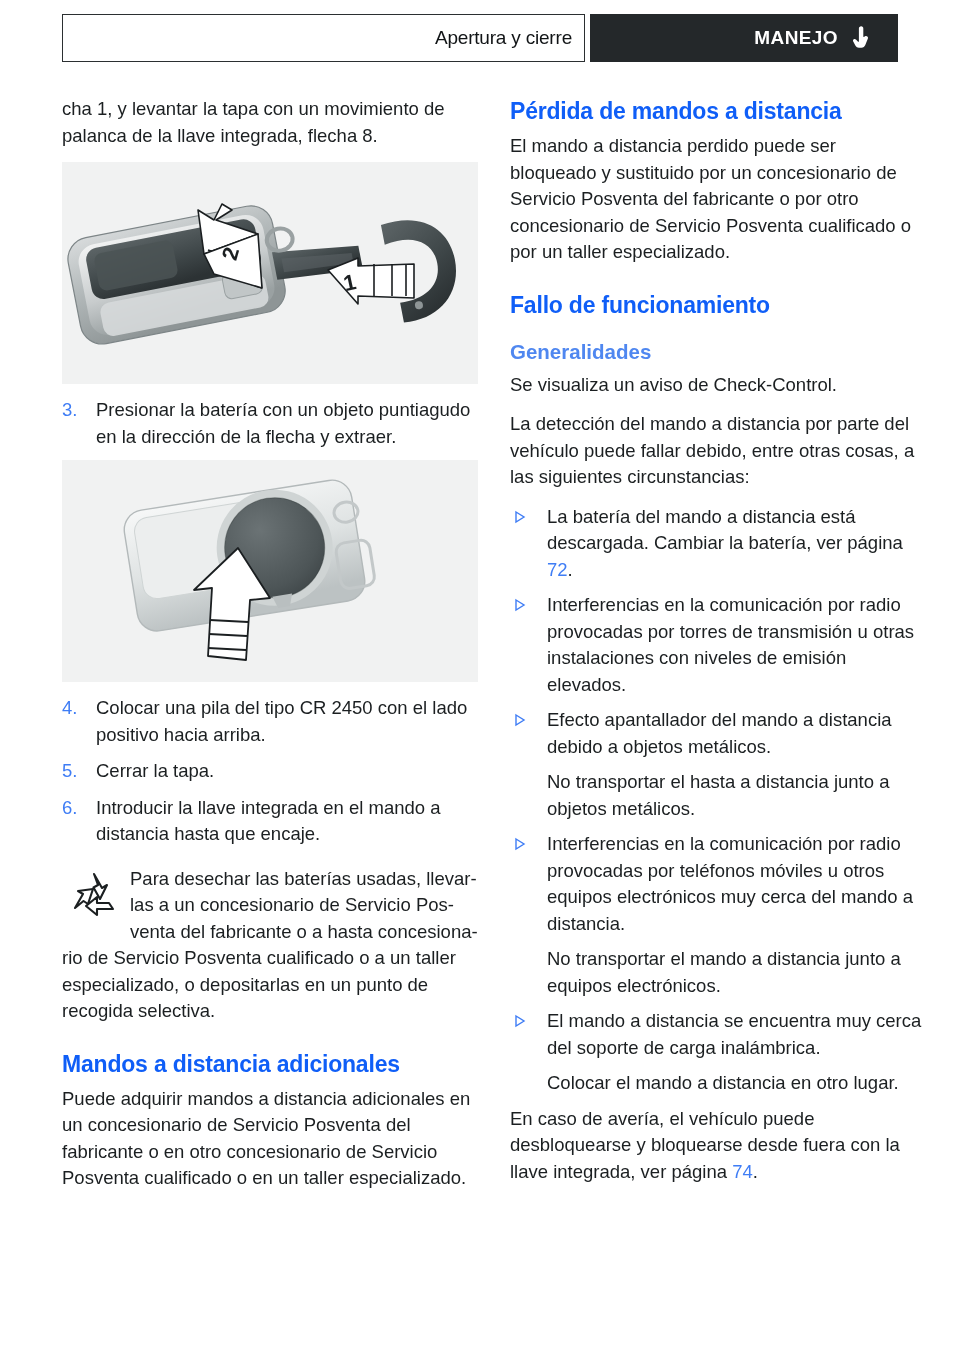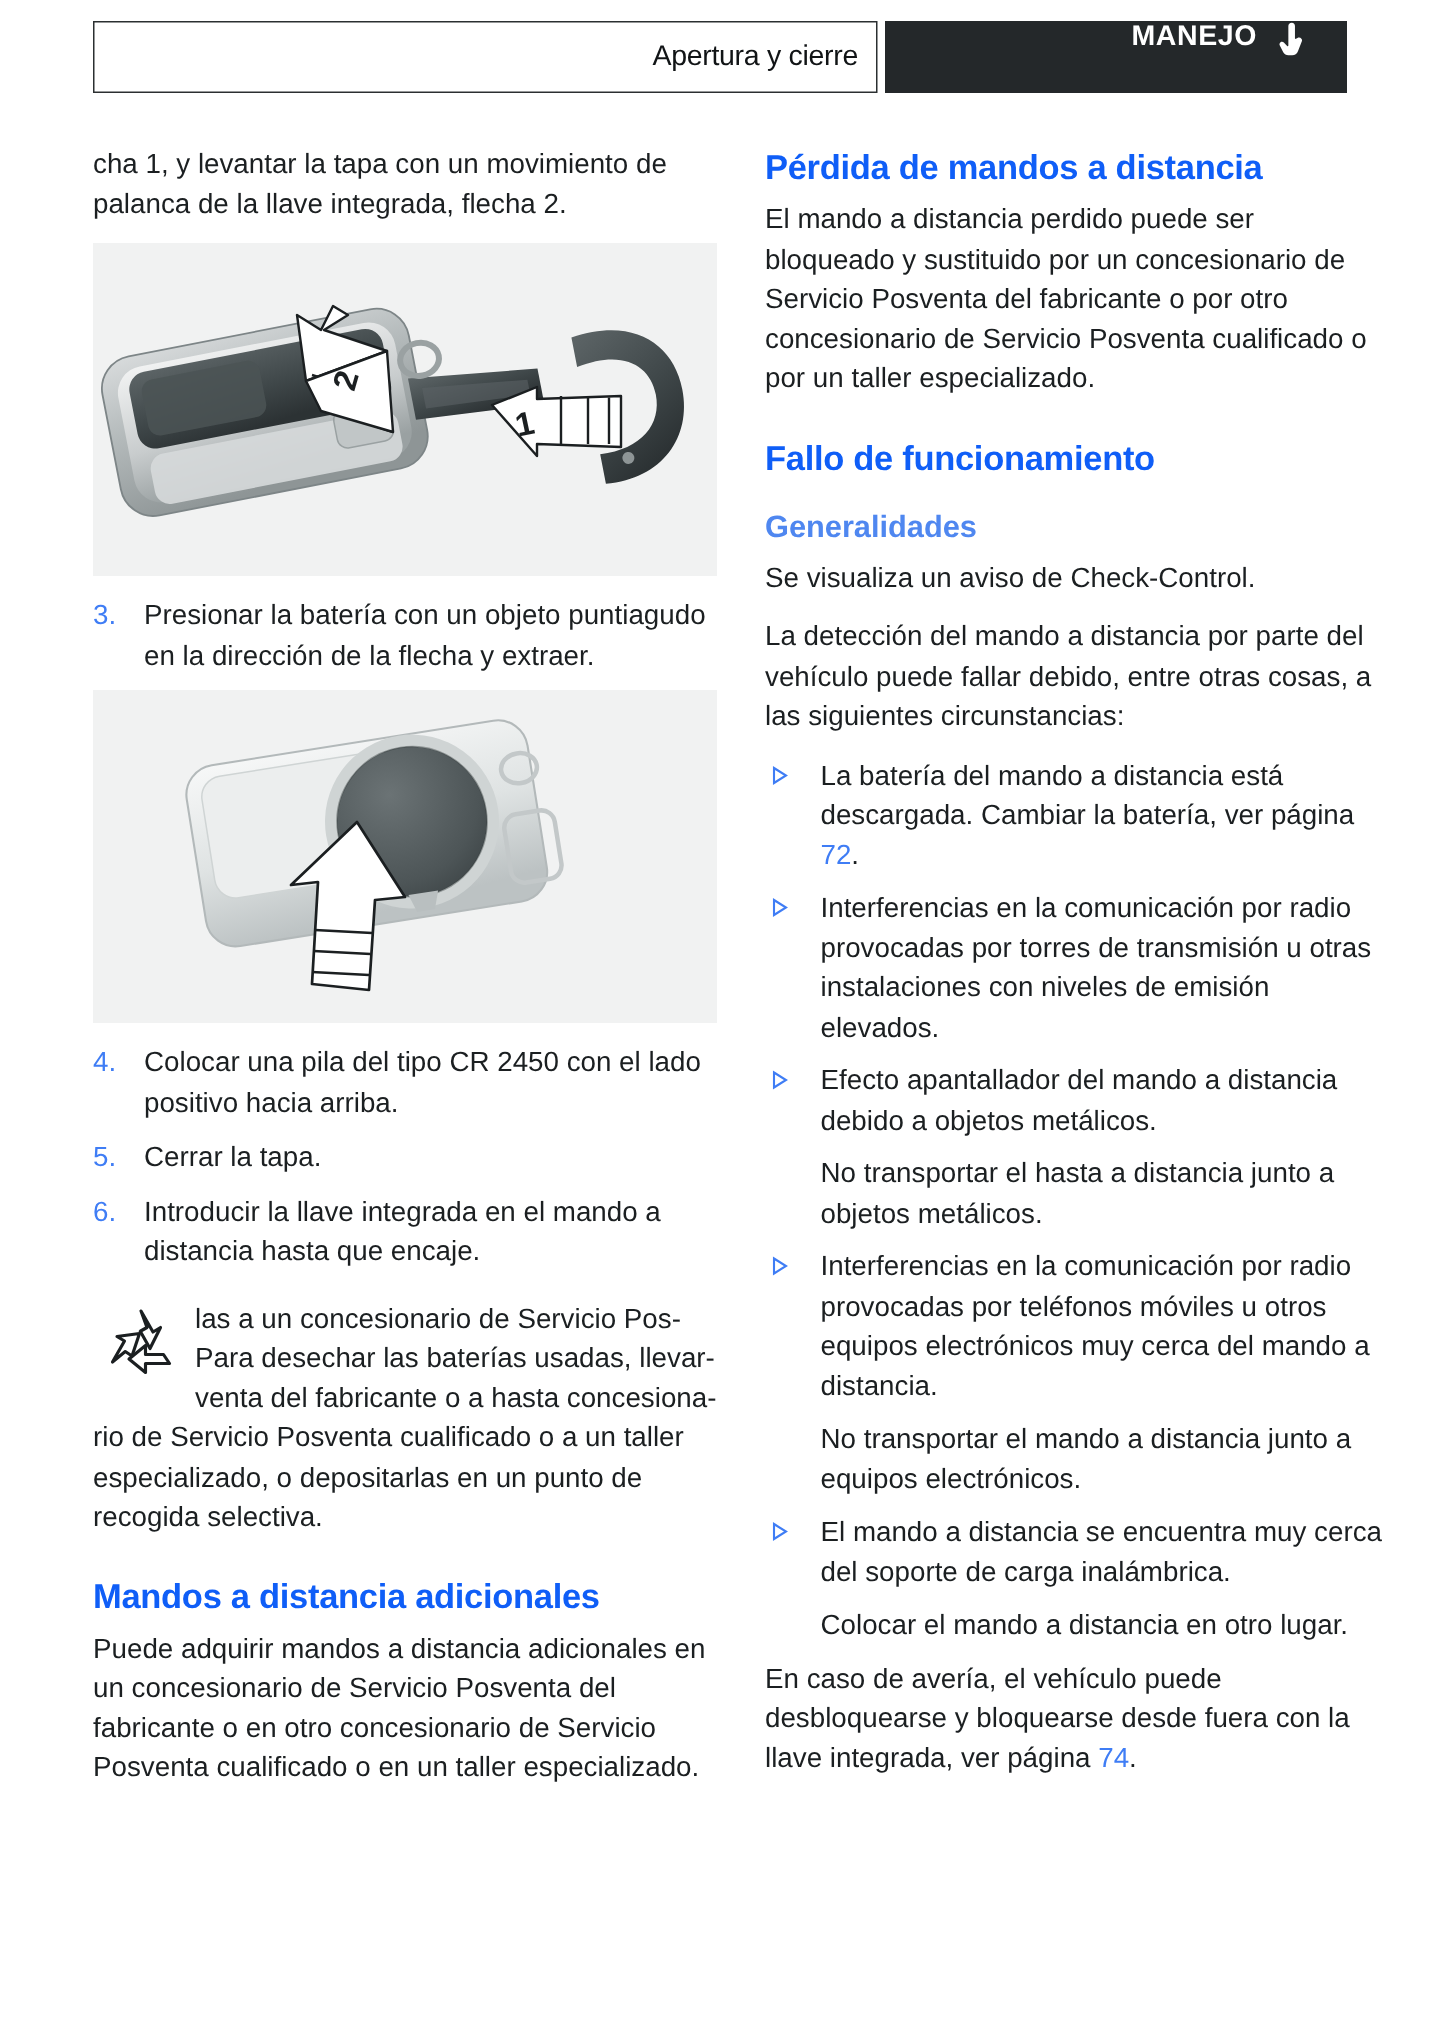--- a/index.html
+++ b/index.html
@@ -39,21 +39,21 @@
   }
   .header-chapter-label {
     font-size: 19px;
     color: #111416;
     letter-spacing: -0.2px;
   }
   .header-section {
     width: 308px;
     background: #24282a;
     display: flex;
-    align-items: flex-start;
+    align-items: center;
     justify-content: flex-end;
     padding-right: 24px;
     box-sizing: border-box;
     margin-left: 5px;
   }
   .header-section-label {
     font-size: 19px;
     font-weight: bold;
     color: #ffffff;
     letter-spacing: 0.4px;
@@ -228,21 +228,21 @@
     <div class="header-section">
       <span class="header-section-label">MANEJO</span>
       <svg class="hand-icon" viewBox="0 0 22 26">
         <path d="M9.2 1.2c1.3 0 2.1 1 2.1 2.2v8.1c0 .4.4.6.7.4l1-.6c.9-.5 2-.3 2.6.5l.1.2c.4.5.4 1 .2 1.5l-2.6 6.6c-.6 1.6-2.1 2.7-3.8 2.7H6.9c-1.4 0-2.7-.8-3.4-2L1.2 16.4c-.4-.8-.2-1.7.5-2.2.7-.5 1.6-.4 2.2.2l2.2 2.3c.3.3.8.1.8-.3V3.4c0-1.2.9-2.2 2.3-2.2z" fill="#ffffff"></path>
       </svg>
     </div>
   </div>
 
   <div class="col col-left">
 
-    <p class="body">cha 1, y levantar la tapa con un movimiento de palanca de la llave integrada, flecha 2.</p>
+    <p class="body">cha 1, y levantar la tapa con un movimiento de palanca de la llave integrada, flecha 8.</p>
 
     <div class="figure">
       <svg viewBox="0 0 416 222">
         <defs>
           <linearGradient id="g1" x1="0" y1="0" x2="0.3" y2="1">
             <stop offset="0%" stop-color="#d9dcdd"></stop>
             <stop offset="45%" stop-color="#b4babb"></stop>
             <stop offset="100%" stop-color="#8e9596"></stop>
           </linearGradient>
           <linearGradient id="g2" x1="0" y1="0" x2="0.2" y2="1">
@@ -353,22 +353,22 @@
 
     <div class="recycle-note">
       <svg class="recycle-icon" viewBox="0 0 56 54">
         <g fill="none" stroke="#1b1f21" stroke-width="2.1" stroke-linejoin="round">
           <path d="M28 5 L36 19 L41 16 L34 30 L27.5 18.5 L32 16 Z"></path>
           <path d="M47 40 L31 40 L31 46 L20 37 L31 28 L31 34 L43 34 Z"></path>
           <path d="M9 39 L17 25 L12 22 L27 20 L22 35 L17.5 32 Z"></path>
         </g>
       </svg>
       <div class="indent-lines">
+        <span class="ln i1">Para desechar las baterías usadas, llevar-</span>
         <span class="ln i2">las a un concesionario de Servicio Pos-</span>
-        <span class="ln i1">Para desechar las baterías usadas, llevar-</span>
         <span class="ln i3">venta del fabricante o a hasta concesiona-</span>
         <span class="ln">rio de Servicio Posventa cualificado o a un taller especializado, o depositarlas en un punto de recogida selectiva.</span>
       </div>
     </div>
 
     <h2 class="heading">Mandos a distancia adicionales</h2>
     <p class="body">Puede adquirir mandos a distancia adicionales en un concesionario de Servicio Posventa del fabricante o en otro concesionario de Servicio Posventa cualificado o en un taller especializado.</p>
 
   </div>
 

